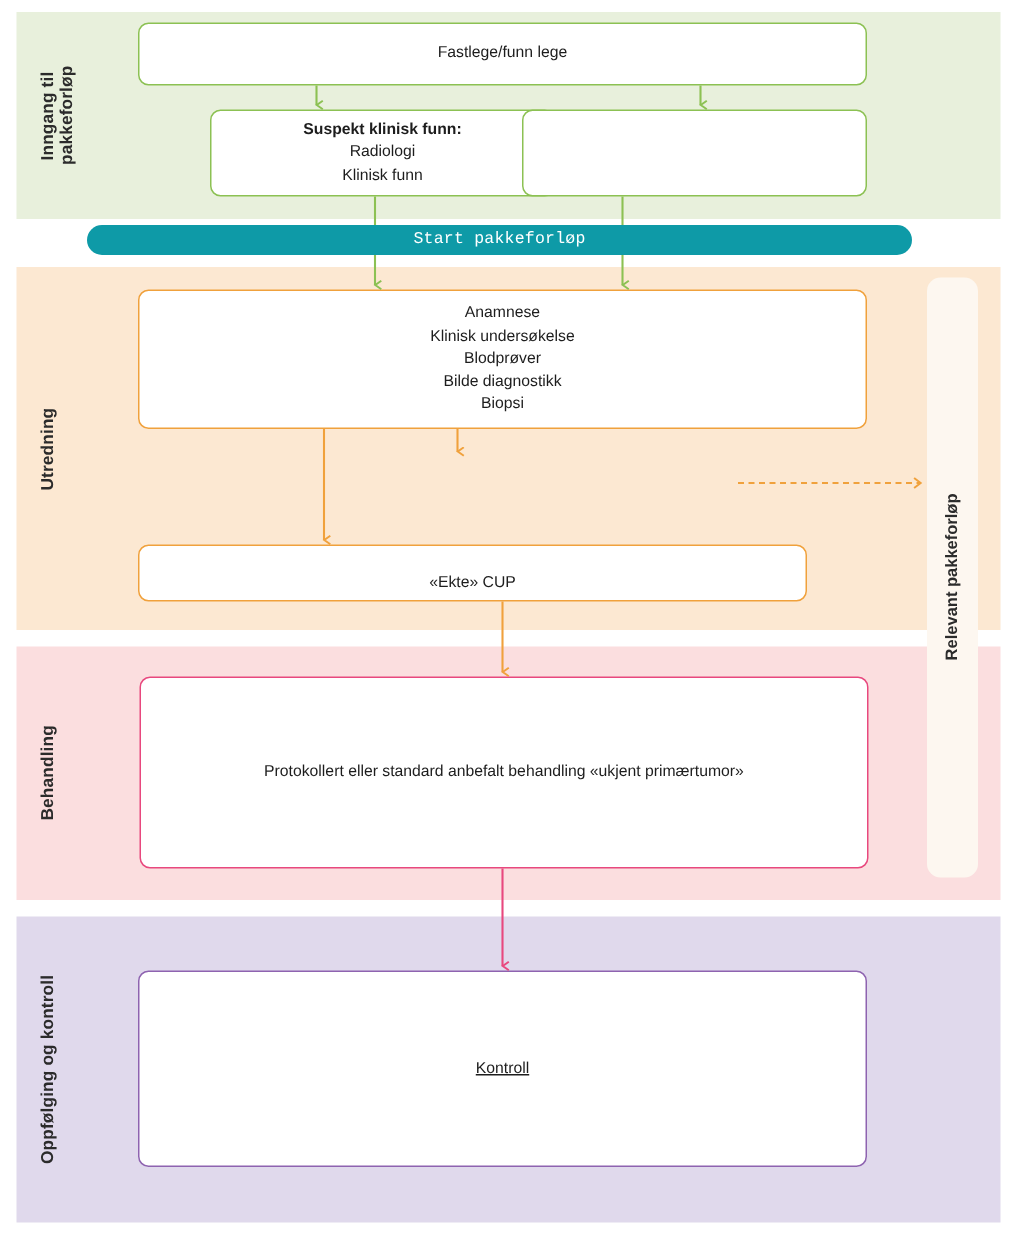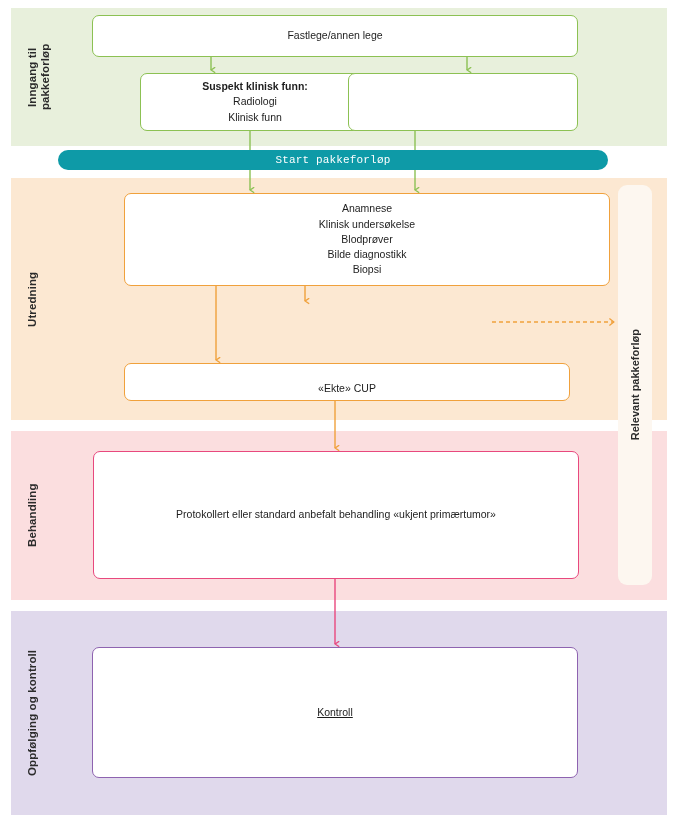--- a/index.html
+++ b/index.html
@@ -51,21 +51,21 @@
     text-align: center;
     font-size: 10.5px;
     color: #1d1d1d;
     line-height: 1.45;
     padding: 4px 8px;
   }
   .node .ttl { font-weight: bold; display: block; }
   .node .ln  { display: block; }
 
   .g-border { border: 1.6px solid #8cc153; }
-  .o-border { border: 1.6px solid #f0a13c; margin-left: 32px; }
+  .o-border { border: 1.6px solid #f0a13c; }
   .p-border { border: 1.6px solid #e8487e; }
   .v-border { border: 1.6px solid #8e63b0; text-decoration: underline; }
 
   
   .n-fastlege  { left: 92px;  top: 15px;  width: 486px; height: 42px; }
   .n-suspekt   { left: 92px;  top: 73px;  width: 230px; height: 58px; margin-left: 48px; }
   .n-verifisert{ left: 348px; top: 73px;  width: 230px; height: 58px; }
 
   
   .startbar {
@@ -158,21 +158,21 @@
     <line x1="216" y1="286" x2="216" y2="360" stroke="#f0a13c" stroke-width="1.4" marker-end="url(#ah-orange)"></line>
 
     <line x1="492" y1="322" x2="614" y2="322" stroke="#f0a13c" stroke-width="1.4" stroke-dasharray="4 3" marker-end="url(#ah-orange-r)"></line>
 
     <line x1="335" y1="401" x2="335" y2="448" stroke="#f0a13c" stroke-width="1.4" marker-end="url(#ah-orange)"></line>
 
     <line x1="335" y1="579" x2="335" y2="644" stroke="#e8487e" stroke-width="1.4" marker-end="url(#ah-pink)"></line>
   </svg>
 
   <div class="node g-border n-fastlege">
-    <span class="ln">Fastlege/annen lege</span>
+    <span class="ln">Fastlege/funn lege</span>
   </div>
 
   <div class="node g-border n-suspekt">
     <div>
       <span class="ttl">Suspekt klinisk funn:</span>
       <span class="ln">Radiologi</span>
       <span class="ln">Klinisk funn</span>
     </div>
   </div>
 

